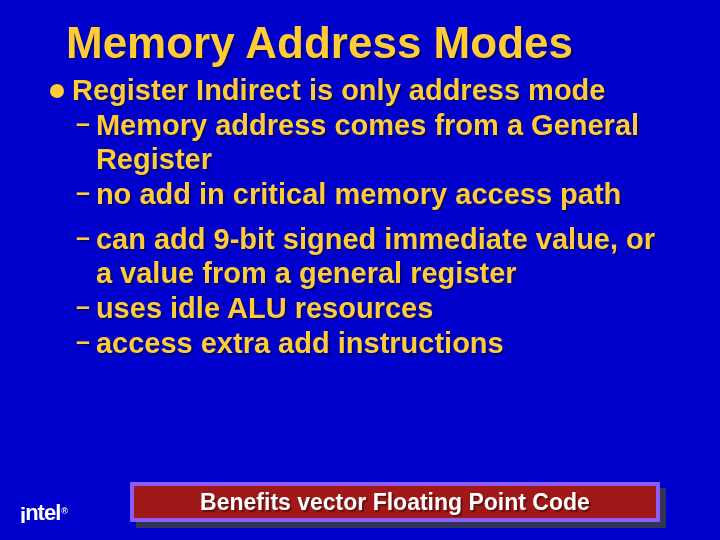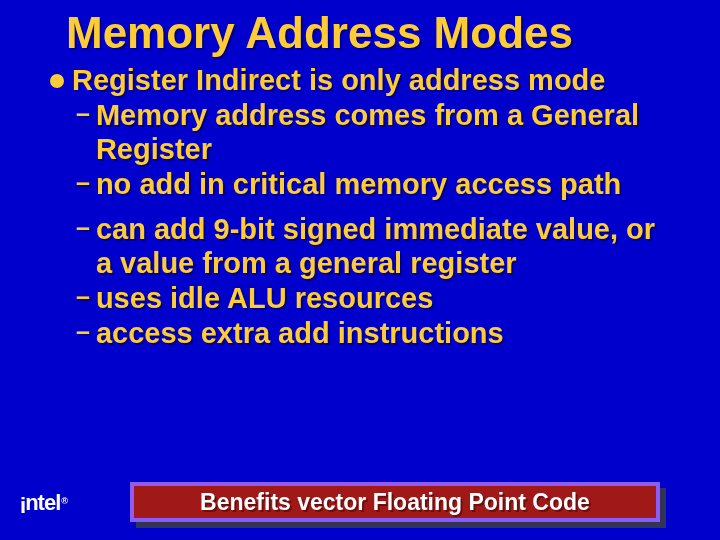--- a/index.html
+++ b/index.html
@@ -5,21 +5,21 @@
   * { margin: 0; padding: 0; box-sizing: border-box; }
   html, body { width: 720px; height: 540px; overflow: hidden; }
   body {
     background: #0000cc;
     font-family: Arial, Helvetica, sans-serif;
     position: relative;
   }
   .slide {
     width: 720px;
     height: 540px;
-    padding: 8px 48px 0 48px;
+    padding: 18px 48px 0 48px;
     position: relative;
   }
   .title {
     color: #ffcc33;
     font-size: 44px;
     font-weight: bold;
     margin-bottom: 6px;
     margin-left: 18px;
     text-shadow: 2px 2px 0 rgba(0,0,0,0.35);
   }
@@ -93,21 +93,21 @@
   }
   .callout .txt {
     color: #fff;
     font-size: 23px;
     font-weight: bold;
     text-shadow: 2px 2px 0 rgba(0,0,0,0.35);
   }
   .logo {
     position: absolute;
     left: 20px;
-    bottom: 24px;
+    bottom: 14px;
     color: #fff;
     font-family: Arial, sans-serif;
     font-size: 22px;
     font-weight: bold;
     letter-spacing: -1px;
   }
   .logo .dropi { display:inline-block; transform: translateY(3px);}
   .logo sub { font-size: 9px; vertical-align: baseline; position: relative; top: -6px; left: 1px;}
 </style>
 </head>

